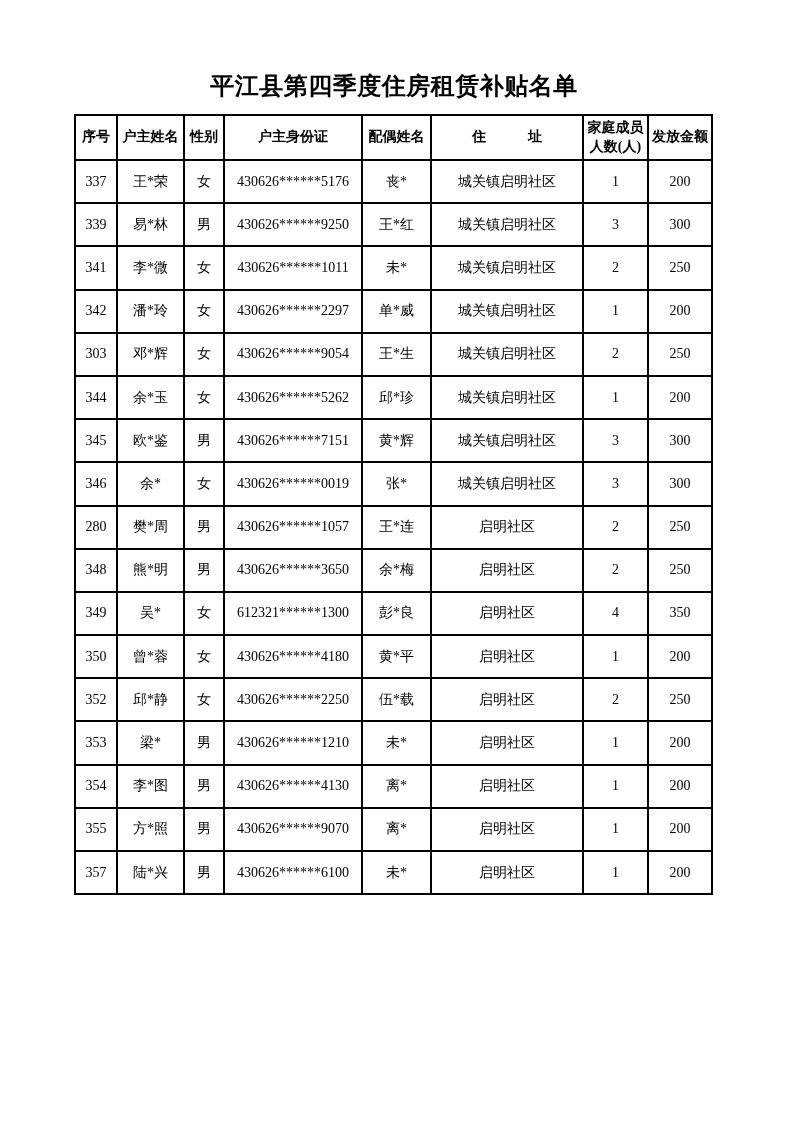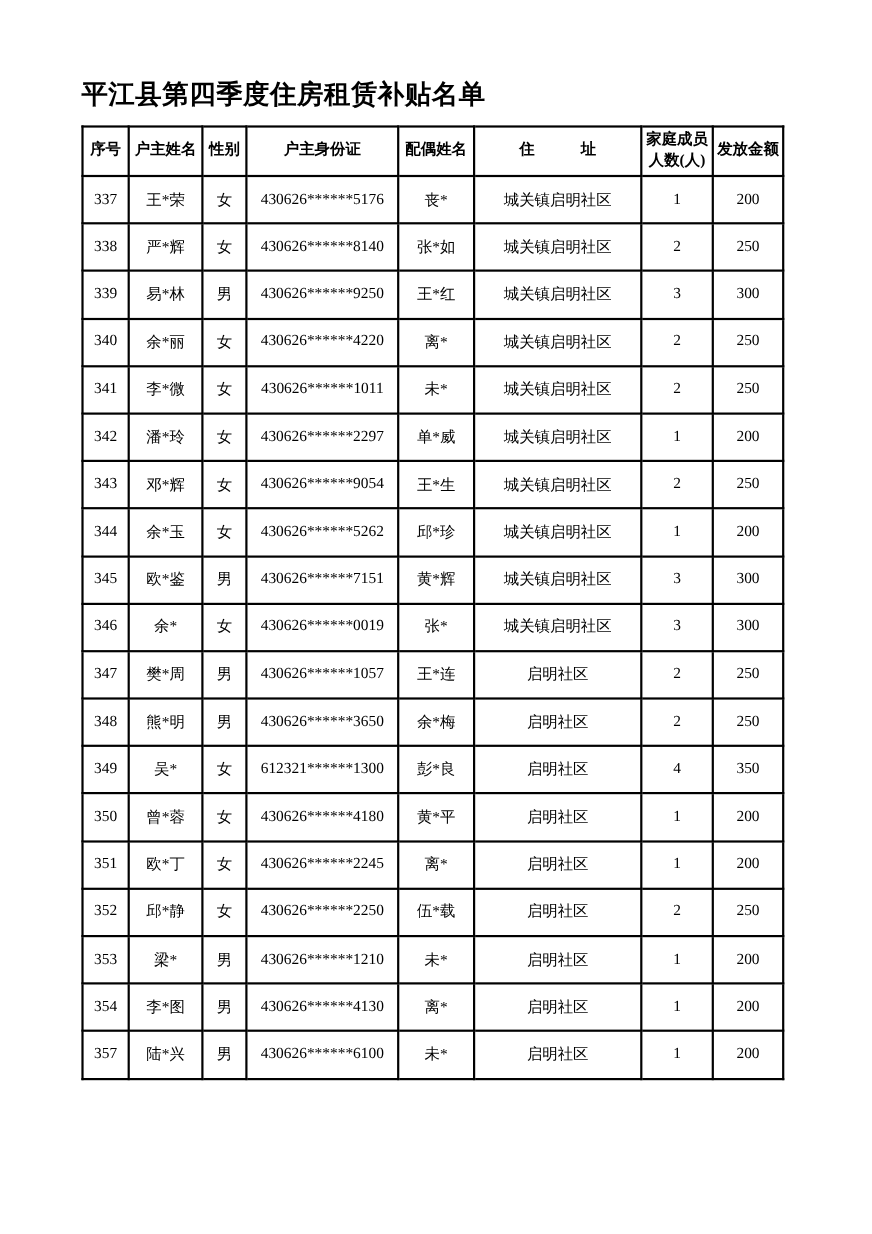--- a/index.html
+++ b/index.html
@@ -14,21 +14,21 @@
     background: #ffffff;
     overflow: hidden;
     font-family: "Liberation Serif", "DejaVu Serif", serif;
     color: #000000;
   }
   .title {
     position: absolute;
     left: 74px;
     top: 70px;
     width: 640px;
-    text-align: left;
+    text-align: center;
     font-size: 24px;
     font-weight: bold;
     letter-spacing: 0.5px;
     white-space: nowrap;
     color: #000000;
   }
   table.subsidy {
     position: absolute;
     left: 74px;
     top: 114px;
@@ -95,71 +95,51 @@
           <td>337</td>
           <td>王*荣</td>
           <td>女</td>
           <td>430626******5176</td>
           <td>丧*</td>
           <td>城关镇启明社区</td>
           <td>1</td>
           <td>200</td>
         </tr>
         <tr>
-          <td>338</td>
-          <td>严*辉</td>
-          <td>女</td>
-          <td>430626******8140</td>
-          <td>张*如</td>
-          <td>城关镇启明社区</td>
-          <td>2</td>
-          <td>250</td>
-        </tr>
-        <tr>
           <td>339</td>
           <td>易*林</td>
           <td>男</td>
           <td>430626******9250</td>
           <td>王*红</td>
           <td>城关镇启明社区</td>
           <td>3</td>
           <td>300</td>
         </tr>
         <tr>
-          <td>340</td>
-          <td>余*丽</td>
-          <td>女</td>
-          <td>430626******4220</td>
-          <td>离*</td>
-          <td>城关镇启明社区</td>
-          <td>2</td>
-          <td>250</td>
-        </tr>
-        <tr>
           <td>341</td>
           <td>李*微</td>
           <td>女</td>
           <td>430626******1011</td>
           <td>未*</td>
           <td>城关镇启明社区</td>
           <td>2</td>
           <td>250</td>
         </tr>
         <tr>
           <td>342</td>
           <td>潘*玲</td>
           <td>女</td>
           <td>430626******2297</td>
           <td>单*威</td>
           <td>城关镇启明社区</td>
           <td>1</td>
           <td>200</td>
         </tr>
         <tr>
-          <td>343</td>
+          <td>303</td>
           <td>邓*辉</td>
           <td>女</td>
           <td>430626******9054</td>
           <td>王*生</td>
           <td>城关镇启明社区</td>
           <td>2</td>
           <td>250</td>
         </tr>
         <tr>
           <td>344</td>
@@ -185,21 +165,21 @@
           <td>346</td>
           <td>余*</td>
           <td>女</td>
           <td>430626******0019</td>
           <td>张*</td>
           <td>城关镇启明社区</td>
           <td>3</td>
           <td>300</td>
         </tr>
         <tr>
-          <td>347</td>
+          <td>280</td>
           <td>樊*周</td>
           <td>男</td>
           <td>430626******1057</td>
           <td>王*连</td>
           <td>启明社区</td>
           <td>2</td>
           <td>250</td>
         </tr>
         <tr>
           <td>348</td>
@@ -225,30 +205,20 @@
           <td>350</td>
           <td>曾*蓉</td>
           <td>女</td>
           <td>430626******4180</td>
           <td>黄*平</td>
           <td>启明社区</td>
           <td>1</td>
           <td>200</td>
         </tr>
         <tr>
-          <td>351</td>
-          <td>欧*丁</td>
-          <td>女</td>
-          <td>430626******2245</td>
-          <td>离*</td>
-          <td>启明社区</td>
-          <td>1</td>
-          <td>200</td>
-        </tr>
-        <tr>
           <td>352</td>
           <td>邱*静</td>
           <td>女</td>
           <td>430626******2250</td>
           <td>伍*载</td>
           <td>启明社区</td>
           <td>2</td>
           <td>250</td>
         </tr>
         <tr>
@@ -259,20 +229,30 @@
           <td>未*</td>
           <td>启明社区</td>
           <td>1</td>
           <td>200</td>
         </tr>
         <tr>
           <td>354</td>
           <td>李*图</td>
           <td>男</td>
           <td>430626******4130</td>
+          <td>离*</td>
+          <td>启明社区</td>
+          <td>1</td>
+          <td>200</td>
+        </tr>
+        <tr>
+          <td>355</td>
+          <td>方*照</td>
+          <td>男</td>
+          <td>430626******9070</td>
           <td>离*</td>
           <td>启明社区</td>
           <td>1</td>
           <td>200</td>
         </tr>
         <tr>
           <td>357</td>
           <td>陆*兴</td>
           <td>男</td>
           <td>430626******6100</td>

